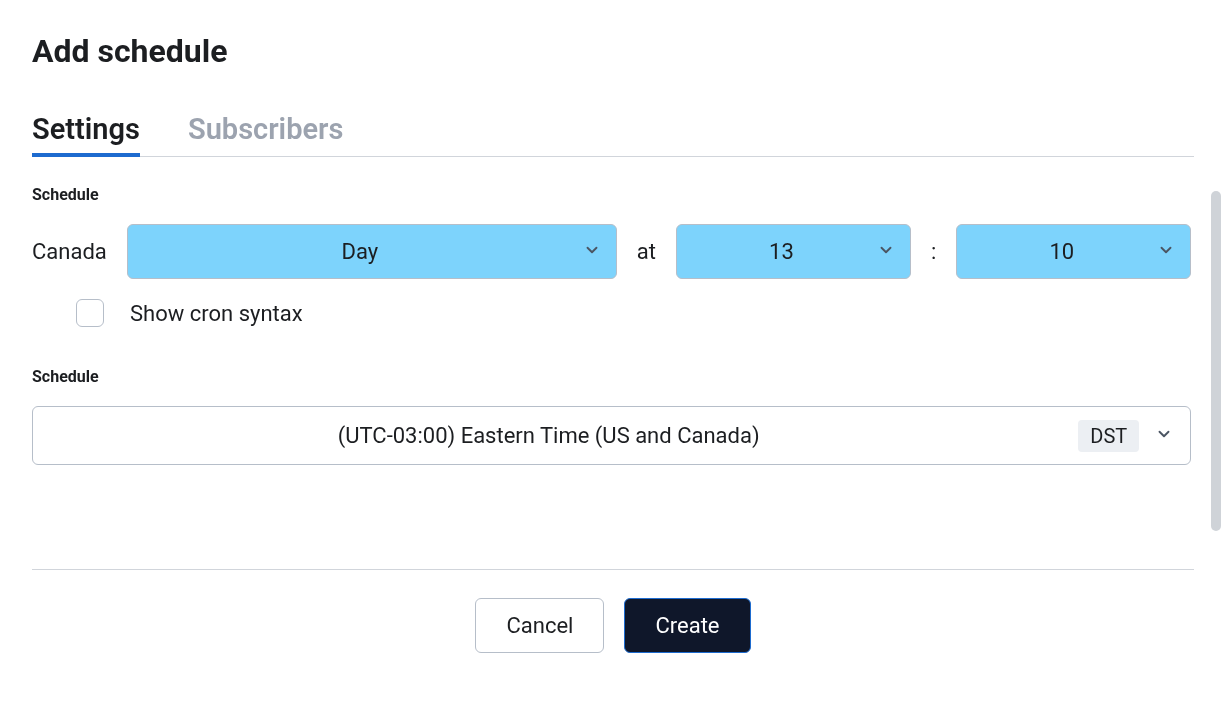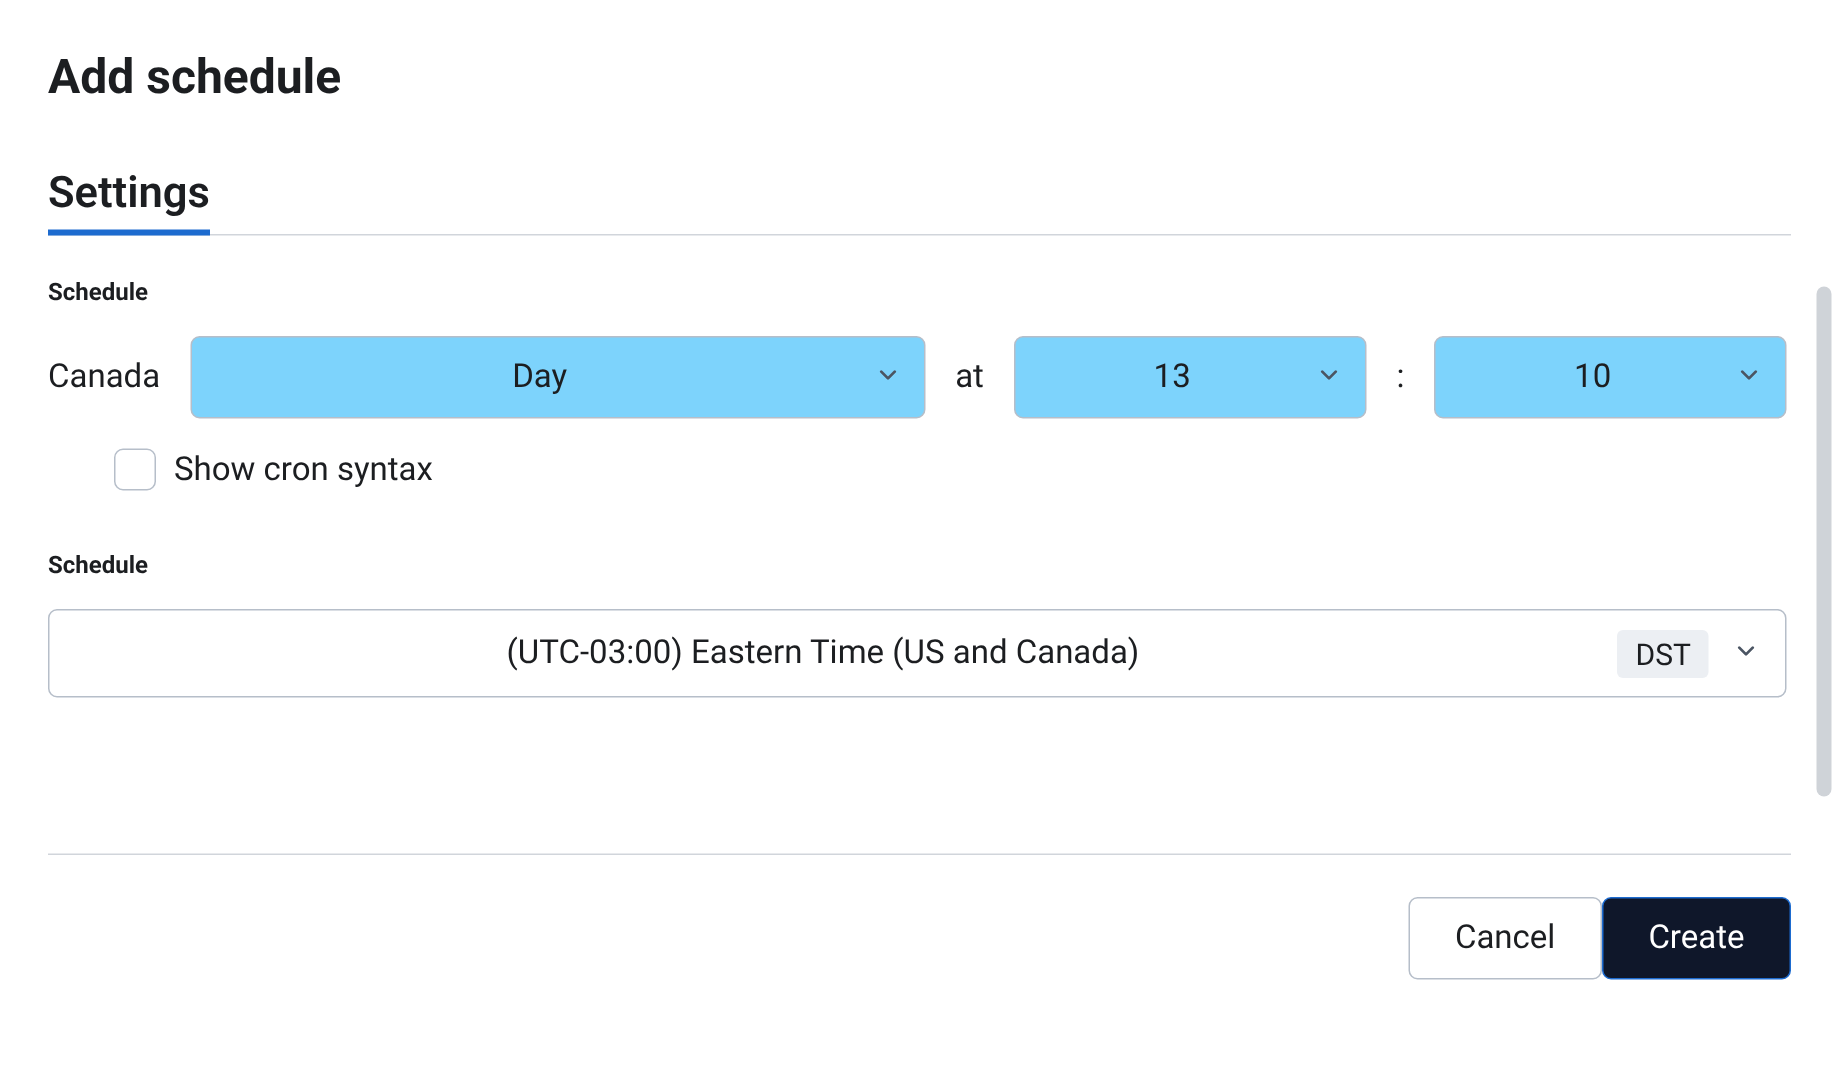--- a/index.html
+++ b/index.html
@@ -96,21 +96,21 @@
       width: 235px;
     }
     .chevron {
       position: absolute;
       right: 16px;
       pointer-events: none;
     }
     .checkbox-row {
       display: flex;
       align-items: center;
-      gap: 12px;
+      gap: 26px;
       margin-bottom: 40px;
       padding-left: 44px;
     }
     .checkbox {
       width: 28px;
       height: 28px;
       border: 1.5px solid #b6bec9;
       border-radius: 6px;
       background: #fff;
       cursor: pointer;
@@ -168,21 +168,22 @@
       margin-left: 4px;
     }
     .footer-sep {
       border: none;
       border-top: 1px solid #d1d5db;
       margin-top: 28px;
       margin-bottom: 28px;
     }
     .footer {
       display: flex;
-      justify-content: flex-end;
+      justify-content: center;
+      gap: 20px;
     }
     .btn {
       font-size: 22px;
       padding: 14px 30px;
       border-radius: 6px;
       cursor: pointer;
       font-family: inherit;
       border: 1px solid transparent;
     }
     .btn-secondary {
@@ -200,20 +201,21 @@
       height: 18px;
     }
   </style>
 </head>
 <body>
 
 <h1 class="page-title">Add schedule</h1>
 
 <div class="tabs">
   <div class="tab active">Settings</div>
+  <div class="tab">Subscribers</div>
 </div>
 
 <div class="content-wrapper">
   <div class="content">
 
     <div class="section-label">Schedule</div>
 
     <div class="schedule-row">
       <span class="inline-label">Canada</span>
 

